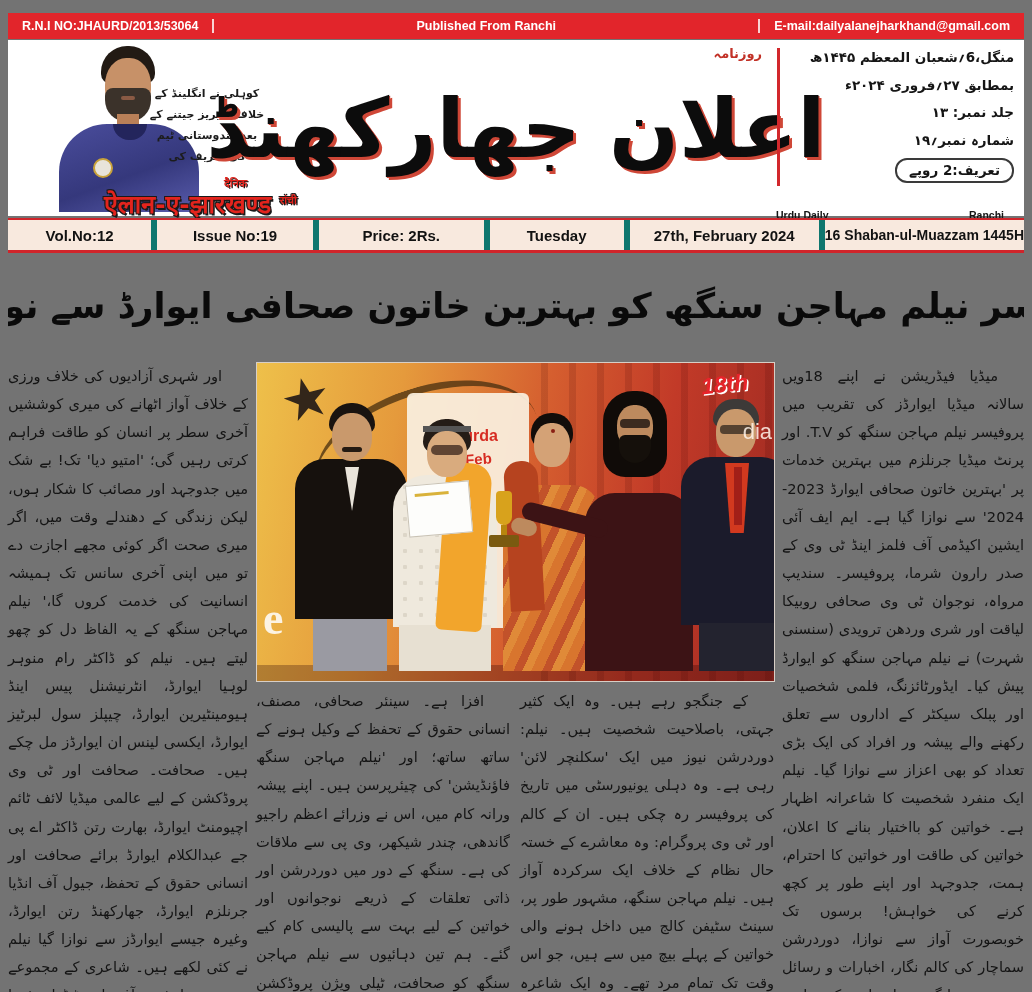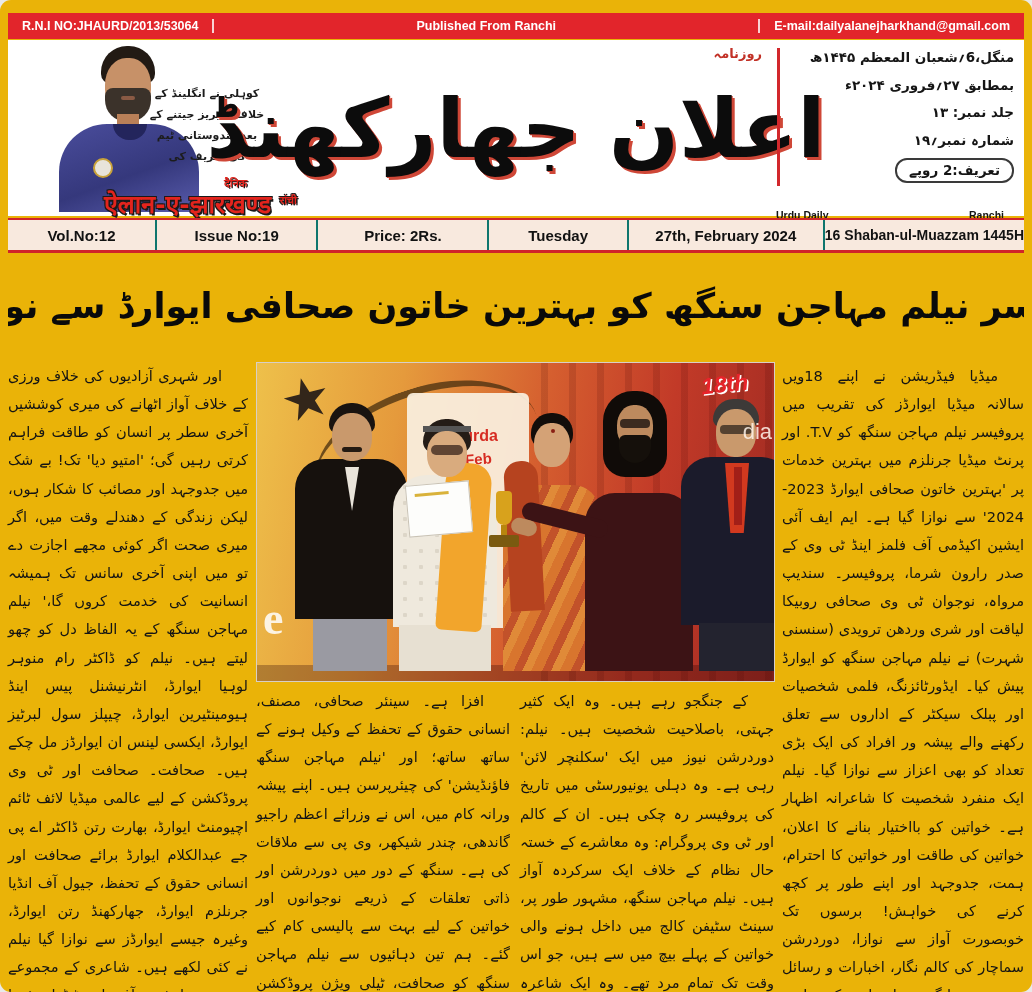--- a/index.html
+++ b/index.html
@@ -1,17 +1,17 @@
 <!DOCTYPE html>
 <html lang="ur"><head>
 <meta charset="utf-8">
 <style>
   html,body{margin:0;padding:0;background:#e9e9e9;}
-  .page{position:relative;width:1032px;height:992px;margin:0 auto;background:#eab308;
-        overflow:hidden;font-family:"DejaVu Sans",sans-serif;color:#111;border-radius:11px;}
+  .page{position:relative;width:1032px;height:992px;margin:0 auto;background:#737373;
+        overflow:hidden;font-family:"DejaVu Sans",sans-serif;color:#111;}
 
   
   .topbar{position:absolute;top:13px;left:8px;right:8px;height:26px;background:#e2252b;
           display:flex;align-items:center;justify-content:space-between;
           color:#fff;font-family:"Liberation Sans",sans-serif;font-weight:bold;font-size:12.5px;}
   .topbar .seg{padding:0 14px;white-space:nowrap;}
   .topbar .seg.mid{flex:1;text-align:center;}
   .topbar .tick{width:2px;height:14px;background:rgba(255,255,255,.8);}
 
   
@@ -55,21 +55,21 @@
             font-family:"Liberation Sans",sans-serif;color:#141414;}
   .engsmall{display:flex;justify-content:space-between;font-size:10.5px;font-weight:bold;margin-bottom:-3px;padding:0 6px;}
   .engtitle{font-size:21.5px;font-weight:900;letter-spacing:.2px;white-space:nowrap;}
 
   
   .infobar{position:absolute;top:218px;left:8px;right:8px;height:30px;background:#f8e9de;
            border-top:2.5px solid #d0242a;border-bottom:3px solid #d0242a;
            display:flex;align-items:center;font-family:"Liberation Sans",sans-serif;
            font-weight:bold;font-size:15px;color:#121212;}
   .infobar .cell{display:flex;align-items:center;justify-content:center;height:100%;
-                 border-left:2px solid #0f766e;white-space:nowrap;}
+                 border-left:6px solid #0f766e;white-space:nowrap;}
   .infobar .cell:first-child{border-left:none;}
   .c0{width:15.3%;} .c1{width:16.6%;} .c2{width:17.6%;} .c3{width:14.3%;} .c4{width:20.2%;} .c5{flex:1;font-size:14px;}
 
   
   .headline{position:absolute;top:252px;left:8px;right:8px;height:108px;display:flex;align-items:center;justify-content:center;
             direction:rtl;font-size:35px;font-weight:bold;color:#0a0a0a;white-space:nowrap;overflow:hidden;}
 
   
   .article{position:absolute;top:362px;left:8px;right:8px;bottom:2px;display:flex;flex-direction:row-reverse;}
   .col{direction:rtl;text-align:justify;font-size:14.6px;line-height:1.93;color:#141414;}

